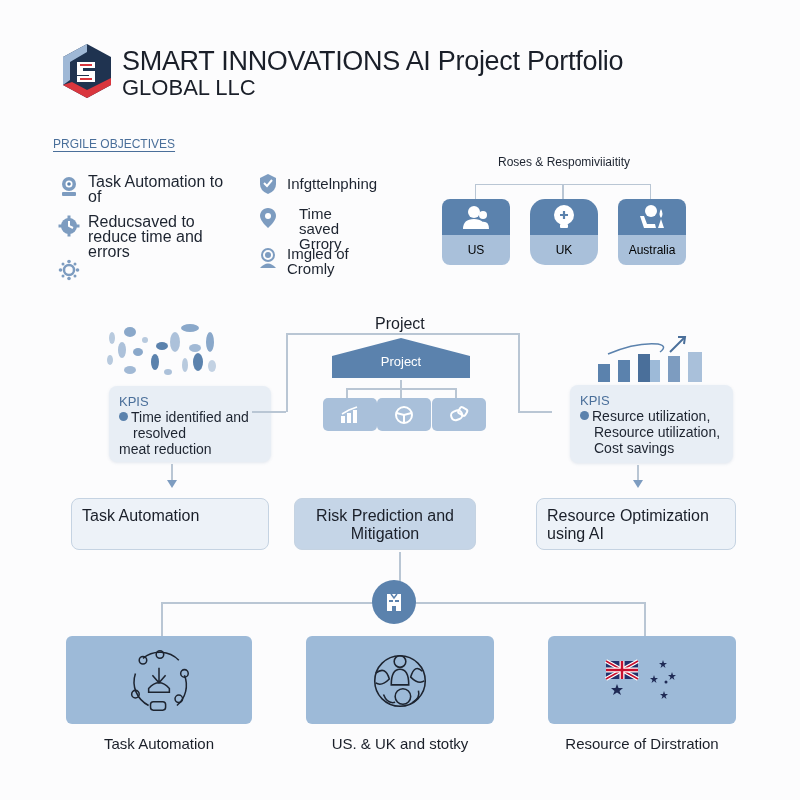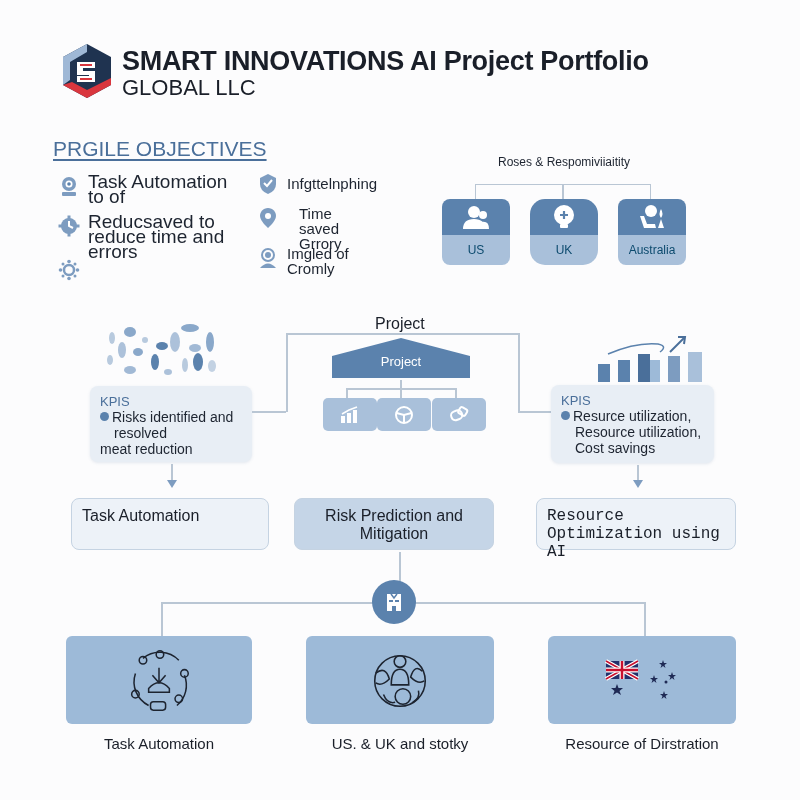--- a/index.html
+++ b/index.html
@@ -2,40 +2,40 @@
 <html><head>
   <meta charset="utf-8">
   <style>
     * { box-sizing: border-box; margin: 0; padding: 0; }
     html, body { width: 800px; height: 800px; background: #fcfcfd; overflow: hidden; }
     body { position: relative; font-family: "Liberation Sans", sans-serif; color: #1d2430; }
     .abs { position: absolute; }
 
     
     .logo { left: 58px; top: 42px; width: 58px; height: 58px; }
-    .title-1 { left: 122px; top: 46px; font-size: 27px; letter-spacing: -0.3px; color: #1a1f29; white-space: nowrap; font-weight: bold; }
+    .title-1 { left: 122px; top: 46px; font-size: 27px; letter-spacing: -0.3px; color: #1a1f29; white-space: nowrap; }
     .title-2 { left: 122px; top: 75px; font-size: 22px; color: #1a1f29; white-space: nowrap; }
 
     
-    .obj-heading { left: 53px; top: 137px; font-size: 21px; color: #4a6f9a; text-decoration: underline; text-underline-offset: 3px; white-space: nowrap; }
+    .obj-heading { left: 53px; top: 137px; font-size: 12px; color: #4a6f9a; text-decoration: underline; text-underline-offset: 3px; white-space: nowrap; }
     .obj-item { display: flex; align-items: flex-start; gap: 8px; }
     .obj-item .ico { width: 22px; height: 22px; flex: none; margin-top: 1px; }
-    .obj-item .txt { font-size: 19px; line-height: 15px; color: #1d2430; }
+    .obj-item .txt { font-size: 16px; line-height: 15px; color: #1d2430; }
     .obj-sm .txt { font-size: 15px; line-height: 15px; }
 
     
     .roles-title { left: 498px; top: 155px; font-size: 12px; color: #1d2430; white-space: nowrap; }
     .roles-line { border: 1.5px solid #b9c6d4; border-bottom: none; }
     .role-card { width: 68px; height: 66px; border-radius: 8px; overflow: hidden; }
     .role-top { height: 36px; background: #5b82ad; display: flex; align-items: center; justify-content: center; }
-    .role-bottom { height: 30px; background: #a9c0da; display: flex; align-items: center; justify-content: center; font-size: 12px; color: #0c4a6e; }
+    .role-bottom { height: 30px; background: #a9c0da; display: flex; align-items: center; justify-content: center; font-size: 12px; color: #000000; }
 
     
     .line { background: #b9c6d4; }
-    .kpi-box { background: #e8eef5; border-radius: 8px; padding: 8px 10px; box-shadow: 0 1px 3px rgba(90,120,160,0.15); }
+    .kpi-box { background: #e8eef5; border-radius: 8px; padding: 8px 10px; box-shadow: 0 1px 3px rgba(90,120,160,0.15); margin-left: 19px; }
     .kpi-title { font-size: 13px; color: #4a6f9a; }
     .kpi-text { font-size: 14px; line-height: 16px; color: #1d2430; }
     .kpi-bullet { display: inline-block; width: 9px; height: 9px; border-radius: 50%; background: #5b82ad; margin-right: 3px; vertical-align: 1px; }
     .arrow-down { width: 0; height: 0; border-left: 5px solid transparent; border-right: 5px solid transparent; border-top: 8px solid #7d9cc0; }
 
     .proj-label { left: 375px; top: 315px; font-size: 16px; color: #1a1f29; }
     .proj-sub { width: 54px; height: 33px; border-radius: 5px; background: #a9c0da; display: flex; align-items: center; justify-content: center; }
 
     .cat-box { height: 52px; border-radius: 8px; border: 1.5px solid #c5d3e2; font-size: 16px; line-height: 18px; color: #1a1f29; padding: 8px 10px; }
     .cat-light { background: #edf2f8; }
@@ -178,21 +178,21 @@
     <ellipse cx="98" cy="42" rx="5" ry="9" fill="#5b82ad"></ellipse>
       <ellipse cx="85" cy="45" rx="3" ry="7" opacity="0.6"></ellipse>
       <ellipse cx="112" cy="46" rx="4" ry="6" opacity="0.5"></ellipse>
     <ellipse cx="68" cy="52" rx="4" ry="3" opacity="0.7"></ellipse>
       <ellipse cx="45" cy="20" rx="3" ry="3" opacity="0.6"></ellipse>
   </g>
 </svg>
 
 <div class="abs kpi-box" style="left:90px; top:386px; width:162px; height:76px;">
   <div class="kpi-title">KPIS</div>
-  <div class="kpi-text"><span class="kpi-bullet"></span><span>Risks identified and</span></div>
+  <div class="kpi-text"><span class="kpi-bullet"></span><span>Time identified and</span></div>
   <div class="kpi-text" style="padding-left:14px;">resolved</div>
   <div class="kpi-text">meat reduction</div>
 </div>
 <div class="abs arrow-down" style="left:167px; top:480px;"></div>
 <div class="abs line" style="left:171px; top:464px; width:1.5px; height:16px;"></div>
 
 <div class="abs line" style="left:252px; top:411px; width:34px; height:1.5px;"></div>
 <div class="abs line" style="left:286px; top:333px; width:1.5px; height:79px;"></div>
 <div class="abs line" style="left:286px; top:333px; width:233px; height:1.5px;"></div>
 <div class="abs line" style="left:518px; top:333px; width:1.5px; height:79px;"></div>
@@ -244,22 +244,22 @@
 <div class="abs kpi-box" style="left:551px; top:385px; width:163px; height:78px;">
   <div class="kpi-title">KPIS</div>
   <div class="kpi-text"><span class="kpi-bullet"></span><span>Resurce utilization,</span></div>
   <div class="kpi-text" style="padding-left:14px;">Resource utilization,</div>
   <div class="kpi-text" style="padding-left:14px;">Cost savings</div>
 </div>
 <div class="abs line" style="left:637px; top:465px; width:1.5px; height:15px;"></div>
 <div class="abs arrow-down" style="left:633px; top:480px;"></div>
 
 <div class="abs cat-box cat-light" style="left:71px; top:498px; width:198px;">Task Automation</div>
-<div class="abs cat-box cat-mid" style="left:294px; top:498px; width:200px;">Risk Prediction and Mitigation</div>
-<div class="abs cat-box cat-light" style="left:536px; top:498px; width:200px;font-family:Liberation Mono, monospace;">Resource Optimization using AI</div>
+<div class="abs cat-box cat-mid" style="left:294px; top:498px; width:182px;">Risk Prediction and Mitigation</div>
+<div class="abs cat-box cat-light" style="left:536px; top:498px; width:200px;">Resource Optimization using AI</div>
 
 <div class="abs line" style="left:399px; top:552px; width:1.5px; height:30px;"></div>
 <div class="abs line" style="left:161px; top:602px; width:484px; height:1.5px;"></div>
 <div class="abs line" style="left:161px; top:602px; width:1.5px; height:34px;"></div>
 <div class="abs line" style="left:644px; top:602px; width:1.5px; height:34px;"></div>
 
 <div class="abs hub">
   <svg viewBox="0 0 22 22" width="22" height="22">
     <path d="M4,3 L18,3 L18,20 L13,20 L13,15 L9,15 L9,20 L4,20 Z" fill="#fff"></path>
     <path d="M8,3 L11,7 L14,3" stroke="#5b82ad" stroke-width="1.5" fill="none"></path>

